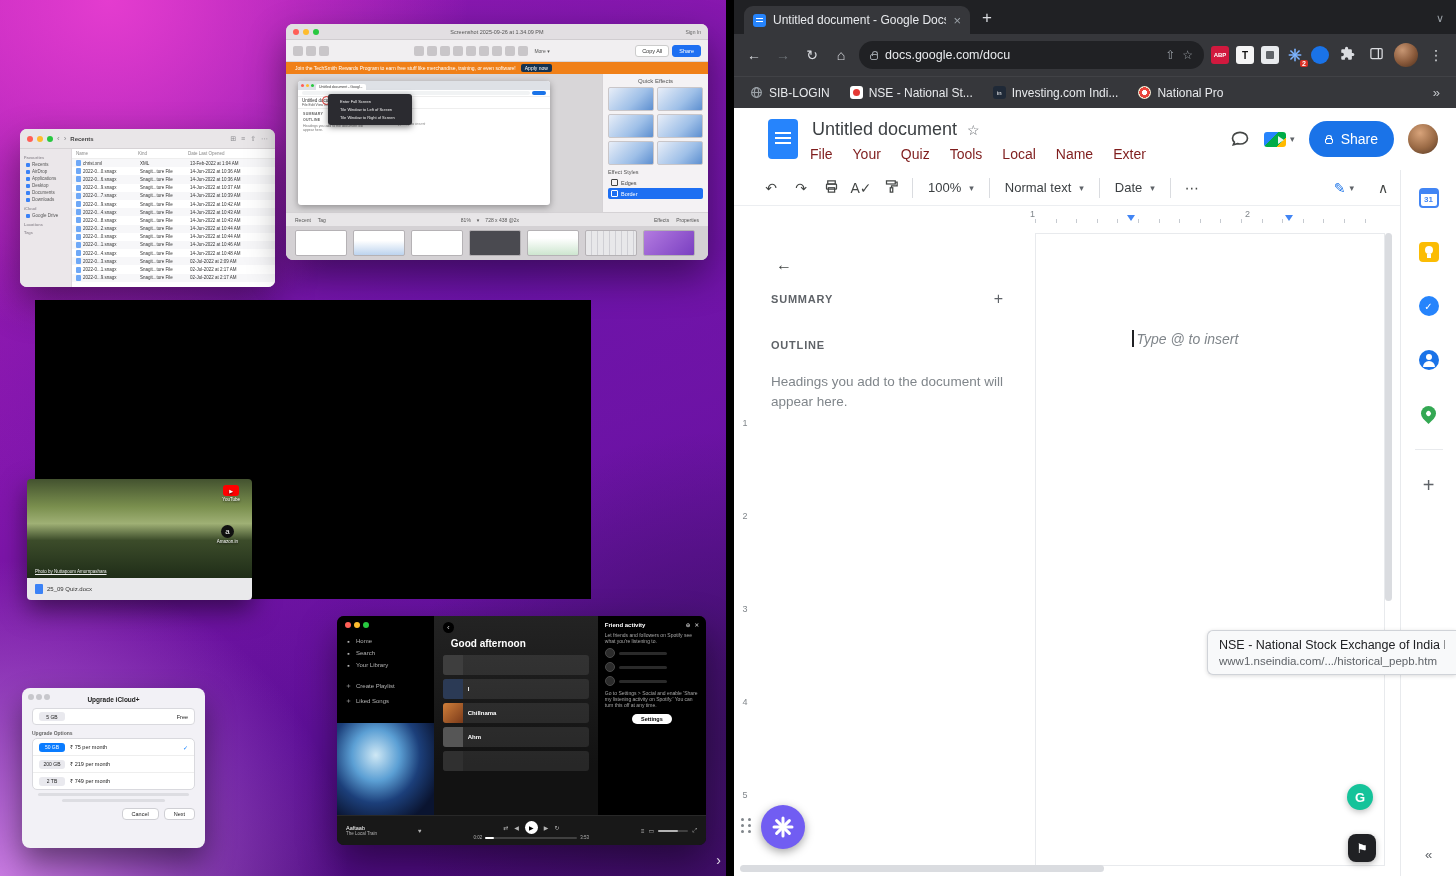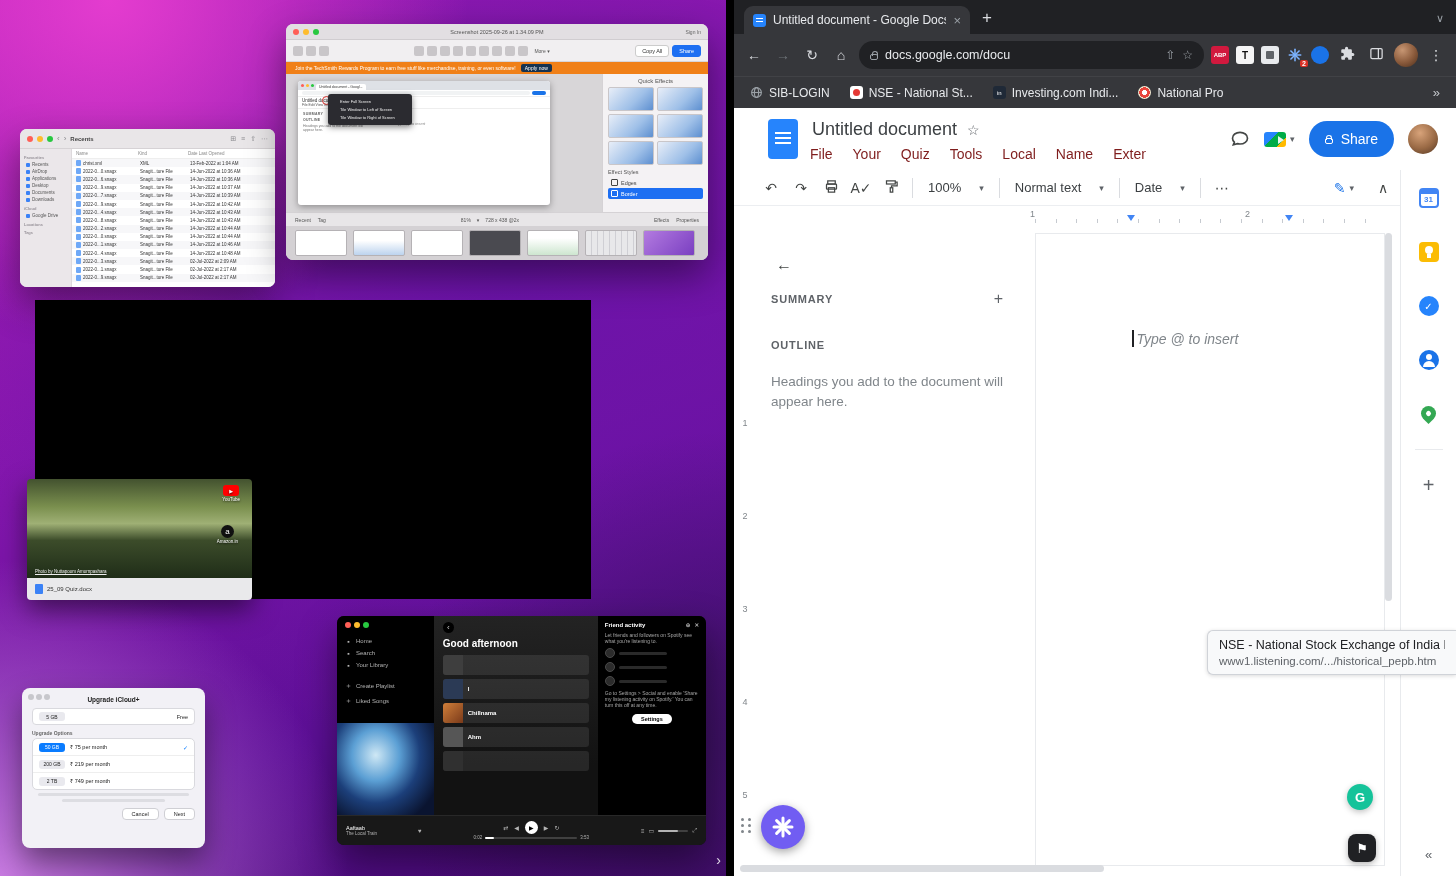--- a/index.html
+++ b/index.html
@@ -119,21 +119,21 @@
 .spotify{left:337px;top:616px;width:369px;height:229px;background:#121212;color:#fff;display:flex;flex-direction:column}
 .sp-body{flex:1;display:flex;min-height:0}
 .sp-side{width:100px;background:#000;display:flex;flex-direction:column;padding:6px 8px 0}
 .sp-dots{display:flex;gap:3px;margin-bottom:7px}
 .sp-nav{font-size:6px;color:#b3b3b3;display:flex;align-items:center;gap:4px;padding:2.5px 0;white-space:nowrap}
 .sp-navico{width:7px;text-align:center;font-size:7px;flex:none}
 .sp-sec{margin-top:7px}
 .sp-art{margin:auto -8px 0;height:92px;background:radial-gradient(70% 80% at 40% 35%, #cfe8f5 0%, #5b9fd4 35%, #1c3f7a 65%, #0a1430 100%)}
 .sp-main{flex:1;padding:6px 9px;position:relative;background:linear-gradient(180deg,#232323 0%,#121212 75%)}
 .sp-back{width:11px;height:11px;border-radius:50%;background:#000;color:#ccc;font-size:8px;display:flex;align-items:center;justify-content:center}
-.sp-greet{font-size:10px;font-weight:bold;margin:5px 0 6px}
+.sp-greet{font-size:10px;font-weight:bold;margin:5px 8px 6px}
 .sp-tile{display:flex;align-items:center;gap:5px;background:rgba(255,255,255,.09);border-radius:3px;margin-bottom:4px;height:20px;overflow:hidden;width:146px}
 .sp-thumb{width:20px;height:20px;flex:none;background:#3e3e3e}
 .sp-tile:nth-child(2) .sp-thumb{background:#2b3a55}
 .sp-tile:nth-child(3) .sp-thumb{background:linear-gradient(135deg,#d07f3a,#7a3a1a)}
 .sp-tile:nth-child(4) .sp-thumb{background:#565656}
 .sp-tile:nth-child(5) .sp-thumb{background:#303030}
 .sp-tile span{font-size:6px;font-weight:bold}
 .sp-friends{width:112px;background:#000;padding:6px 7px;font-size:5px;color:#a7a7a7;display:flex;flex-direction:column;gap:4px}
 .fa-head{display:flex;align-items:center;color:#fff;font-size:6px;font-weight:bold}
 .fa-icos{margin-left:auto;display:flex;gap:4px;color:#b3b3b3;font-size:5.5px}
@@ -208,21 +208,21 @@
 .meet{display:flex;align-items:center;gap:4px}
 .meet-cam{width:22px;height:15px;border-radius:3px;background:linear-gradient(135deg,#2684fc 0 40%,#00ac47 40% 75%,#ffba00 75%);position:relative}
 .meet-cam::after{content:"";position:absolute;right:2px;top:4px;border-left:6px solid #fff;border-top:4px solid transparent;border-bottom:4px solid transparent;opacity:.9}
 .caret-dn{color:#5f6368;font-size:9px}
 .share-btn{height:36px;padding:0 16px;border-radius:18px;background:#1a73e8;color:#fff;font-size:14px;display:flex;align-items:center;gap:8px}
 .d-avatar{width:30px;height:30px;border-radius:50%;background:radial-gradient(circle at 40% 30%,#d8a37a 0%,#9a6a45 55%,#533622 100%)}
 
 
 .d-toolbar{height:36px;display:flex;align-items:center;padding:0 60px 0 24px;gap:4px;color:#444746;border-bottom:1px solid #eceef1;flex:none}
 .tbtn{width:26px;text-align:center;font-size:14px}
-.tsel{display:flex;align-items:center;gap:18px;font-size:13px;color:#3c4043;padding:0 7px}
+.tsel{display:flex;align-items:center;gap:8px;font-size:13px;color:#3c4043;padding:0 7px}
 .tsep{width:1px;height:20px;background:#dadce0;margin:0 4px}
 .t-right{margin-left:auto;display:flex;align-items:center;gap:16px}
 .t-pencil{display:flex;align-items:center;gap:4px;font-size:14px;color:#1a73e8}
 
 
 .d-ruler{height:20px;position:relative;background:#fff;flex:none}
 .ruler-ticks{position:absolute;left:301px;width:350px;bottom:3px;height:4px;background:repeating-linear-gradient(90deg,#c6cad0 0 1px,transparent 1px 20.6px)}
 .ruler-num{position:absolute;top:3px;font-size:9px;color:#80868b}
 .ruler-tri{position:absolute;top:9px;width:0;height:0;border-left:4px solid transparent;border-right:4px solid transparent;border-top:6px solid #4285f4}
 
@@ -929,15 +929,15 @@
     <span class="ri-tasks">✓</span>
     <span class="ri-contacts"></span>
     <span class="ri-maps"></span>
     <span class="rail-div"></span>
     <span class="rail-plus">+</span>
     <span class="rail-expand">«</span>
   </div>
 
   <div class="hovercard">
     <div class="hc-title">NSE - National Stock Exchange of India Ltd.</div>
-    <div class="hc-url">www1.listening.com/.../historical_pepb.htm</div>
+    <div class="hc-url">www1.nseindia.com/.../historical_pepb.htm</div>
   </div>
 </div>
 
 </body></html>

